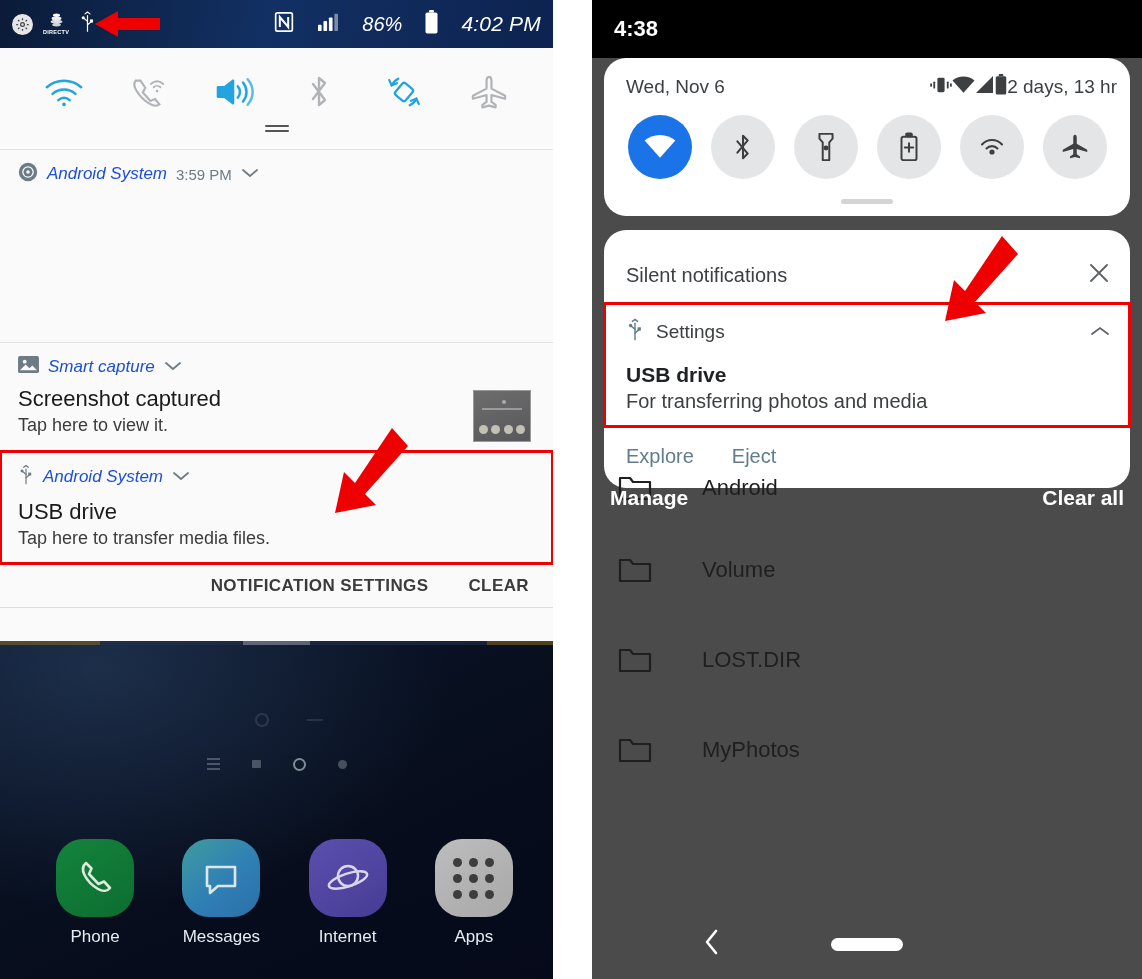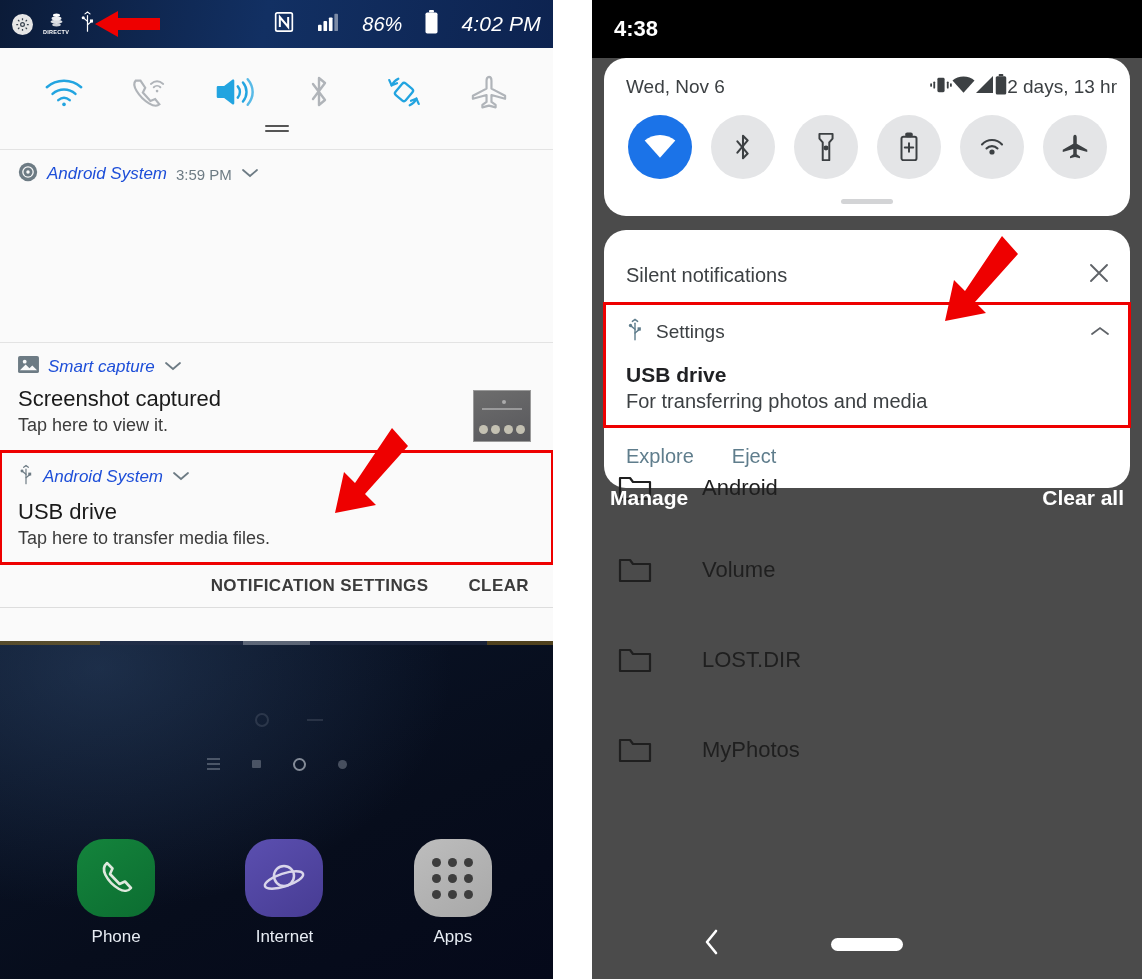--- a/index.html
+++ b/index.html
@@ -378,20 +378,28 @@
       <div class="dock">
         <div class="app">
           <div class="app-ic ic-phone">
             <svg width="44" height="44" viewBox="0 0 44 44" fill="none" stroke="#dfe9de" stroke-width="2.6" stroke-linejoin="round">
               <path d="M13 7c-3 2.5-4 7-1.5 12C14 24 20 30 25 33c5 3 9.5 2 12-1l-6-6.5-5.5 2.5-9.5-10 2.5-5.5z"></path>
             </svg>
           </div>
           <div class="app-lbl">Phone</div>
         </div>
         <div class="app">
+          <div class="app-ic ic-msg">
+            <svg width="44" height="44" viewBox="0 0 44 44" fill="none" stroke="#dde6ea" stroke-width="2.6" stroke-linejoin="round">
+              <path d="M8 11h28v19H19l-8 7v-7H8z"></path>
+            </svg>
+          </div>
+          <div class="app-lbl">Messages</div>
+        </div>
+        <div class="app">
           <div class="app-ic ic-net">
             <svg width="46" height="44" viewBox="0 0 46 44" fill="none" stroke="#d9d6ea" stroke-width="2.5">
               <circle cx="23" cy="20" r="10"></circle>
               <ellipse cx="23" cy="24" rx="20" ry="6.5" transform="rotate(-18 23 24)"></ellipse>
             </svg>
           </div>
           <div class="app-lbl">Internet</div>
         </div>
         <div class="app">
           <div class="app-ic ic-apps">

